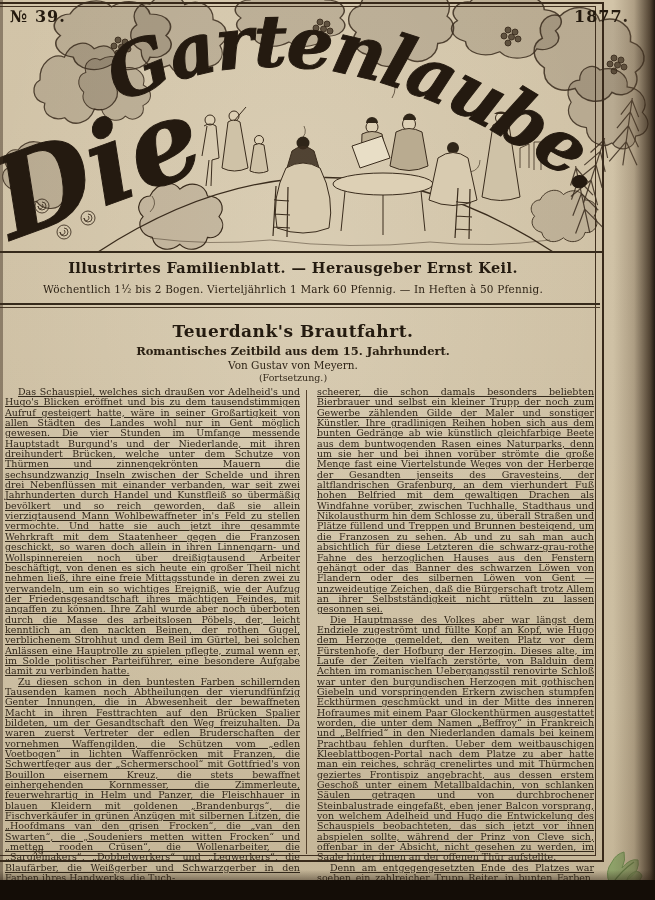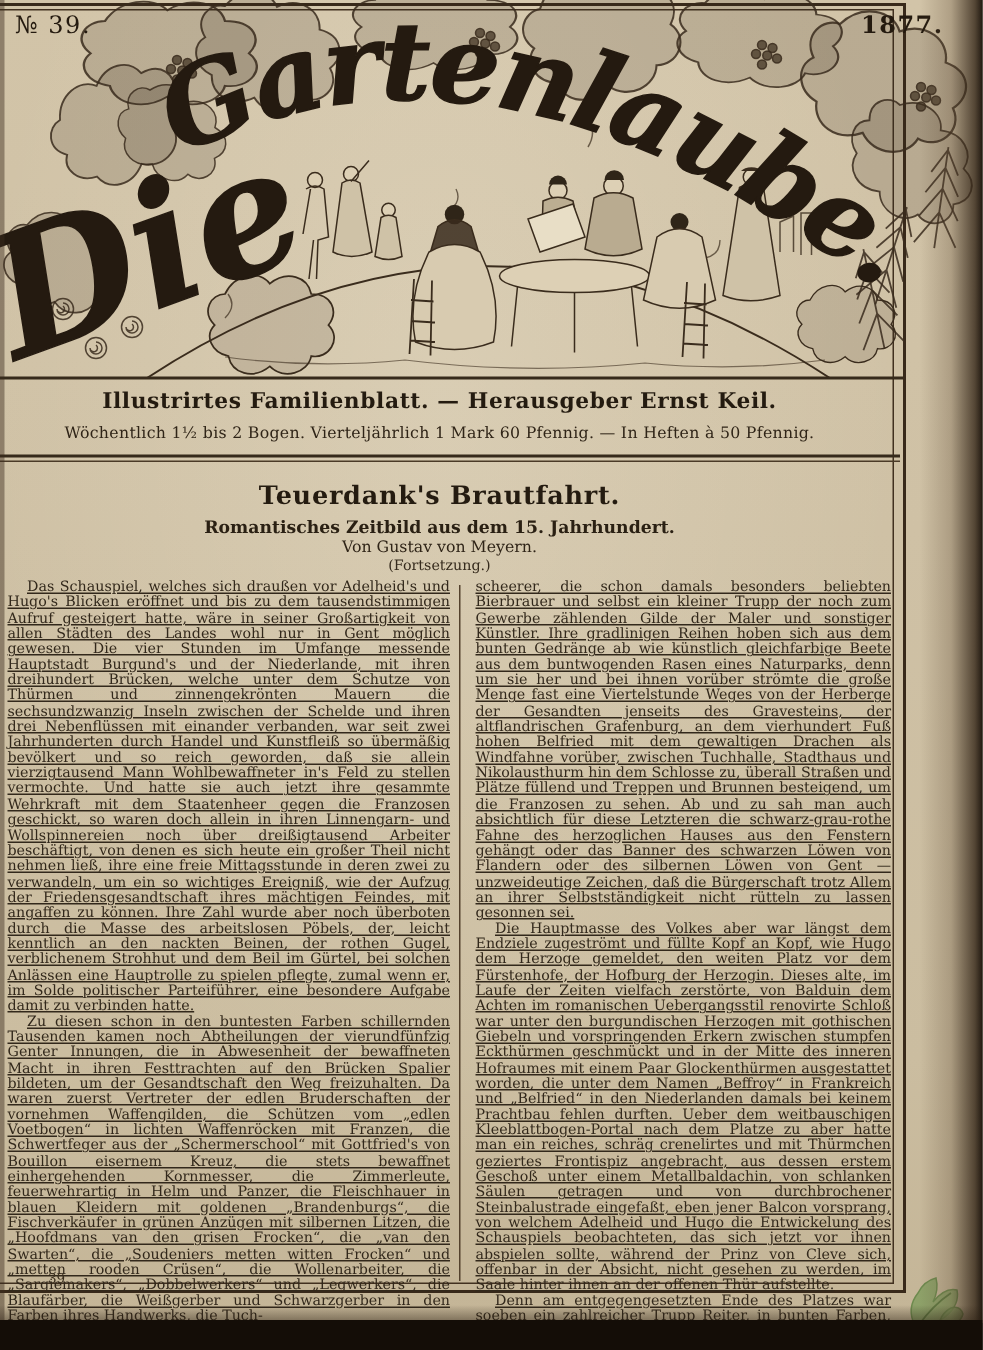--- a/index.html
+++ b/index.html
@@ -10,21 +10,21 @@
            radial-gradient(ellipse at 45% 30%, rgba(255,250,235,.20), rgba(0,0,0,0) 60%),
            linear-gradient(180deg,#d2c4a8 0%,#cfc1a5 40%,#cbbda0 80%,#c4b597 100%);}
   .right-shade{position:absolute;right:0;top:0;width:42px;height:900px;
          background:linear-gradient(90deg,rgba(94,74,52,0) 0%,rgba(94,74,52,.30) 50%,rgba(52,38,24,.8) 88%,rgba(24,16,9,.95) 100%);}
   .left-sliver{position:absolute;left:0;top:0;width:3px;height:900px;background:rgba(60,45,30,.45);}
   .bottom-band{position:absolute;left:0;bottom:0;width:655px;height:20px;background:#140d07;}
   .bottom-fade{position:absolute;left:0;bottom:18px;width:655px;height:12px;
          background:linear-gradient(180deg,rgba(40,28,16,0),rgba(40,28,16,.5));}
   .frame-outer{position:absolute;left:-12px;top:2px;width:612px;height:856px;border:2px solid #38291a;}
   .frame-inner{position:absolute;left:-8px;top:6px;width:602px;height:848px;border:1px solid #41301f;}
-  .issue{position:absolute;left:10px;top:7px;font-size:16px;font-weight:normal;color:#241a0f;letter-spacing:1px;}
+  .issue{position:absolute;left:10px;top:7px;font-size:16px;font-weight:bold;color:#241a0f;letter-spacing:1px;}
   .year{position:absolute;left:574px;top:7px;font-size:16px;font-weight:bold;color:#241a0f;letter-spacing:1px;}
   .masthead-svg{position:absolute;left:0;top:0;}
   .rule1{position:absolute;left:-12px;top:251px;width:614px;height:2px;background:#362a1b;}
   .family-line{position:absolute;left:-8px;top:259px;width:602px;text-align:center;
          font-size:14.5px;font-weight:bold;color:#241b10;letter-spacing:.4px;}
   .pricing-line{position:absolute;left:-8px;top:283px;width:602px;text-align:center;
          font-size:10.5px;color:#2f2417;letter-spacing:.2px;}
   .rule2a{position:absolute;left:-12px;top:303px;width:612px;height:1.6px;background:#362a1b;}
   .rule2b{position:absolute;left:-12px;top:307px;width:612px;height:1px;background:#4a3a27;}
   .art-title{position:absolute;left:-8px;top:321px;width:602px;text-align:center;

